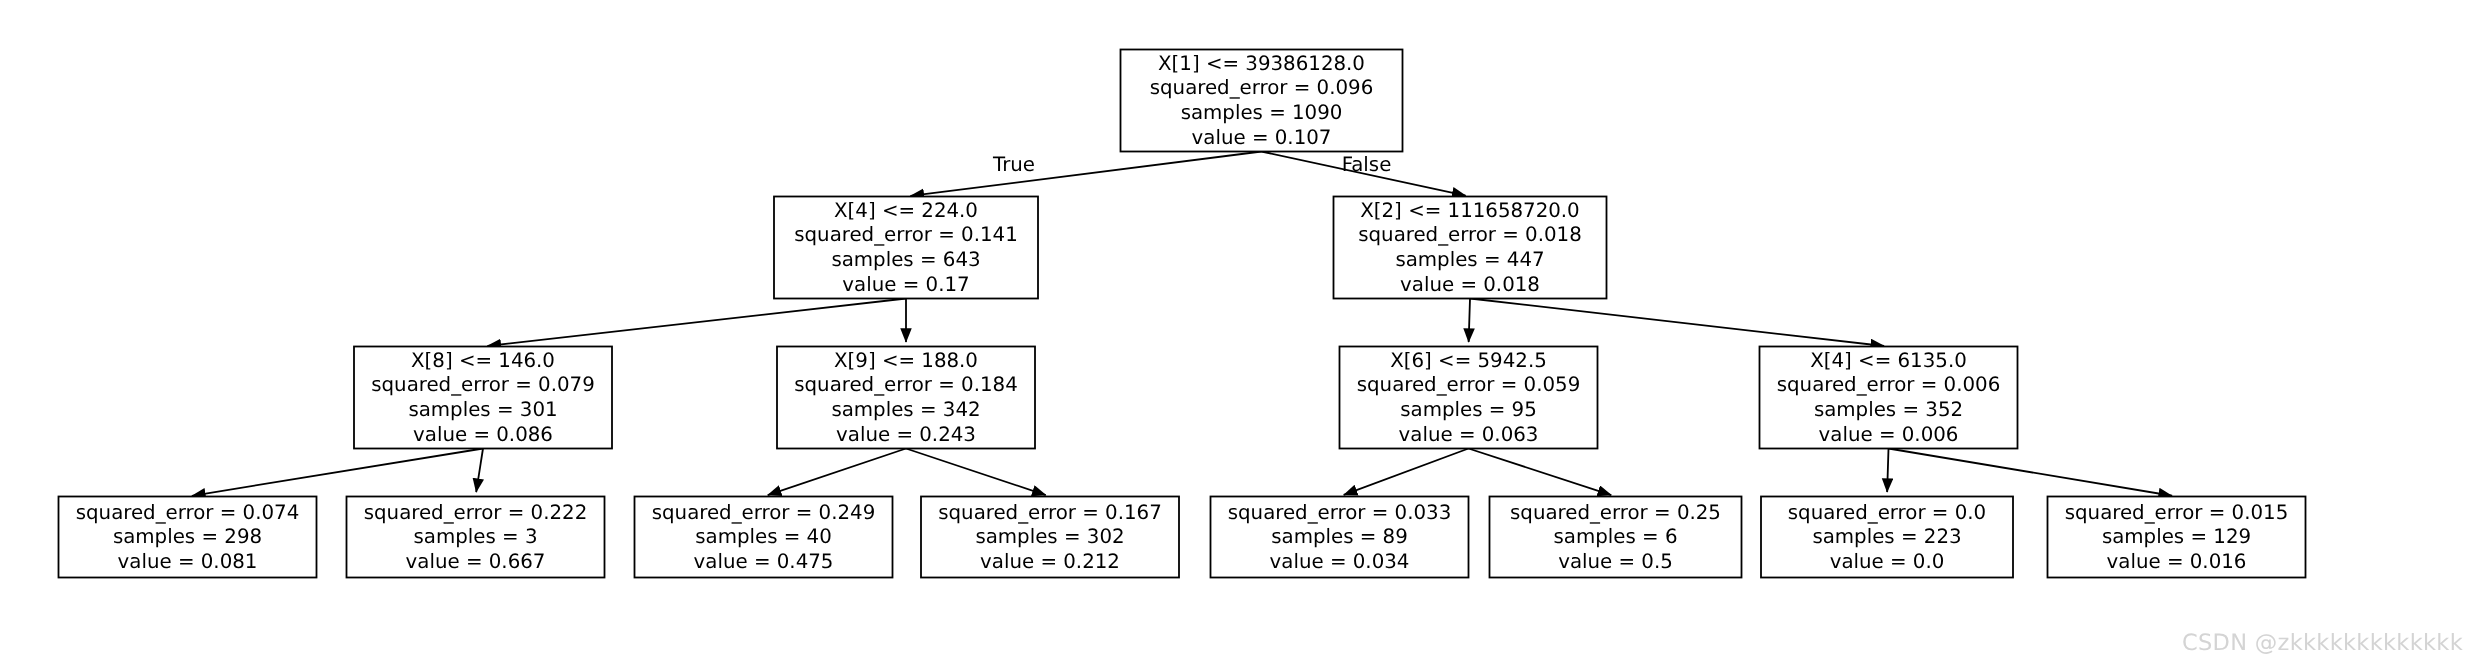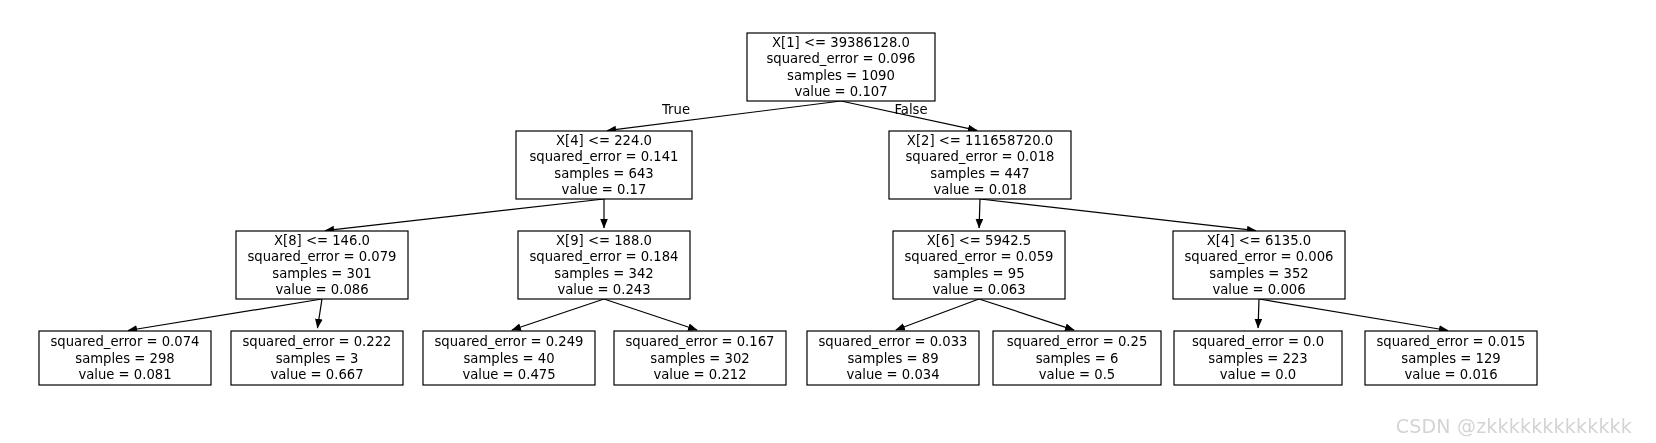--- a/index.html
+++ b/index.html
@@ -39,24 +39,24 @@
     fill: none;
   }
   .edge-label {
     font-family: "DejaVu Sans", sans-serif;
     font-size: 13.2px;
     fill: #000000;
     text-anchor: middle;
   }
   .watermark {
     position: absolute;
-    right: 24px;
+    right: 14px;
     bottom: 6px;
     font-family: "DejaVu Sans", sans-serif;
-    font-size: 19px;
+    font-size: 15px;
     color: #d4d4d4;
     letter-spacing: 0.2px;
     white-space: nowrap;
     user-select: none;
   }
 </style>
 </head>
 <body>
 
 <svg id="tree-canvas" viewBox="0 0 1656 443" xmlns="http://www.w3.org/2000/svg">

